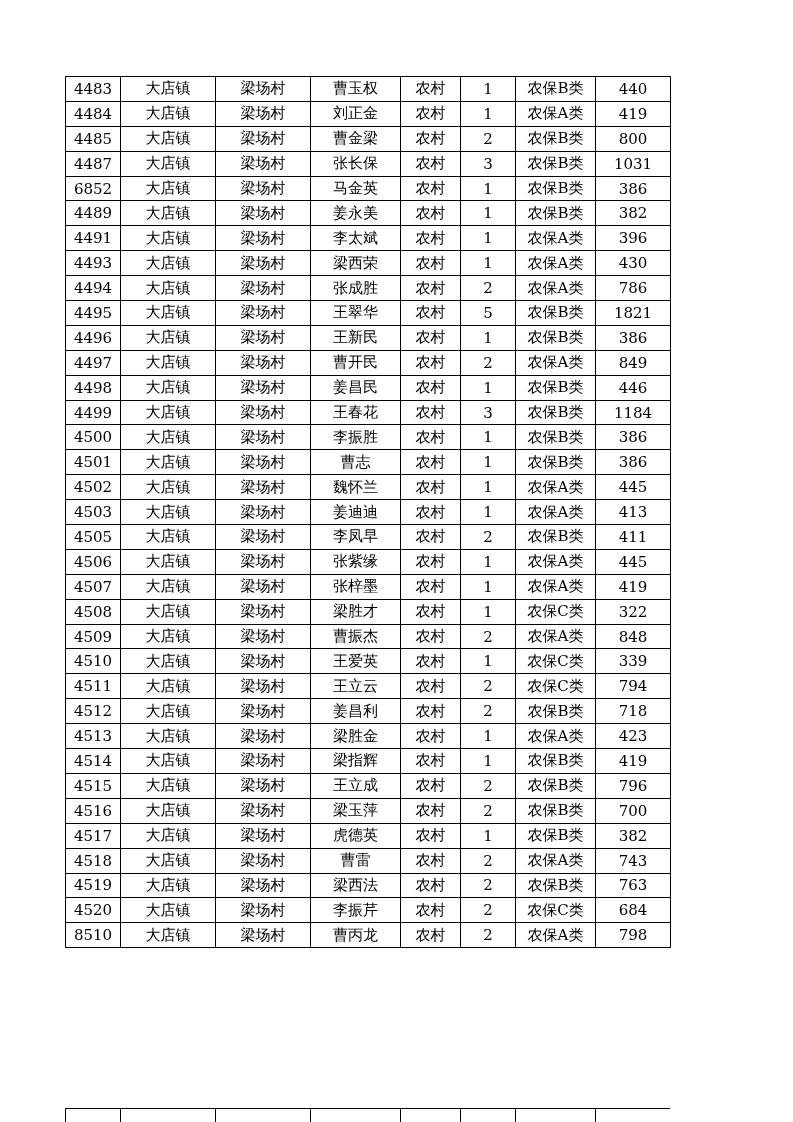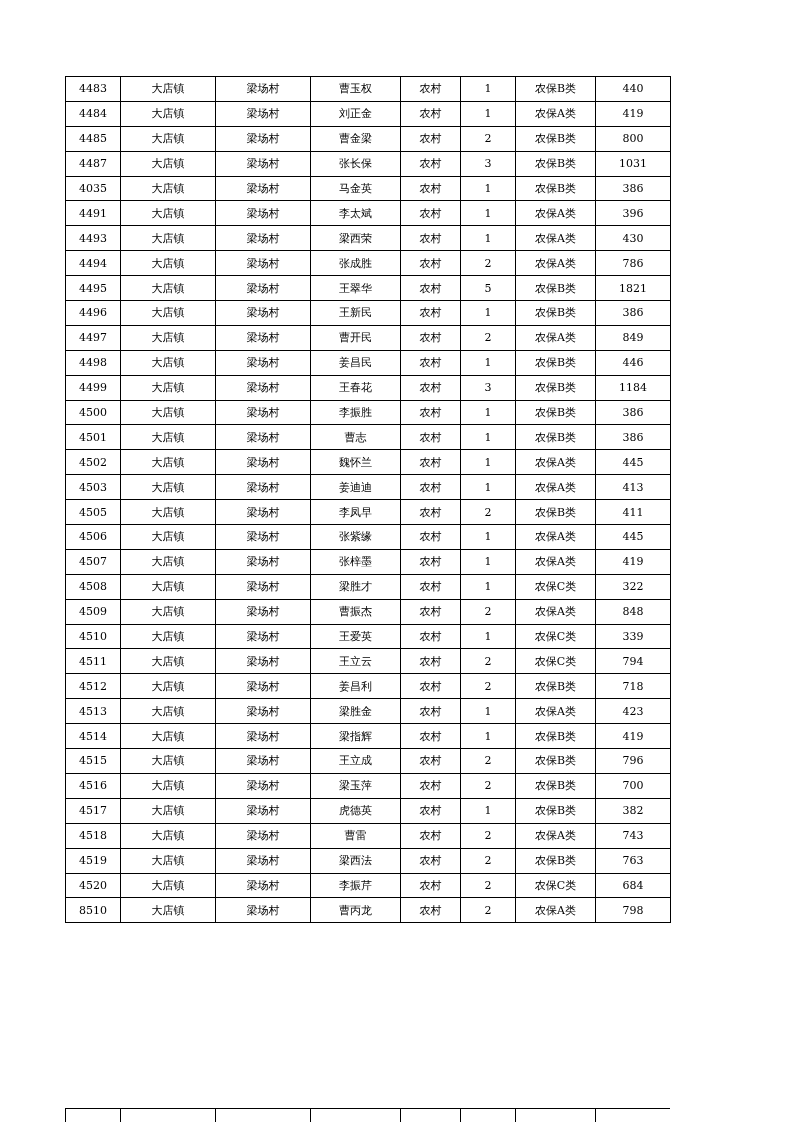--- a/index.html
+++ b/index.html
@@ -13,21 +13,21 @@
     font-family: "DejaVu Serif", "Liberation Serif", serif;
     color: #000000;
   }
   .sheet-table {
     position: absolute;
     left: 65px;
     top: 76px;
     width: 605px;
     border-collapse: collapse;
     table-layout: fixed;
-    font-size: 11px;
+    font-size: 15px;
   }
   .sheet-table td {
     border: 1px solid #000000;
     text-align: center;
     vertical-align: middle;
     height: 24.9px;
     padding: 0 2px;
     overflow: hidden;
     white-space: nowrap;
   }
@@ -102,28 +102,38 @@
           <td>4487</td>
           <td>大店镇</td>
           <td>梁场村</td>
           <td>张长保</td>
           <td>农村</td>
           <td>3</td>
           <td>农保B类</td>
           <td>1031</td>
         </tr>
         <tr>
-          <td>4035</td>
+          <td>6852</td>
           <td>大店镇</td>
           <td>梁场村</td>
           <td>马金英</td>
           <td>农村</td>
           <td>1</td>
           <td>农保B类</td>
           <td>386</td>
+        </tr>
+        <tr>
+          <td>4489</td>
+          <td>大店镇</td>
+          <td>梁场村</td>
+          <td>姜永美</td>
+          <td>农村</td>
+          <td>1</td>
+          <td>农保B类</td>
+          <td>382</td>
         </tr>
         <tr>
           <td>4491</td>
           <td>大店镇</td>
           <td>梁场村</td>
           <td>李太斌</td>
           <td>农村</td>
           <td>1</td>
           <td>农保A类</td>
           <td>396</td>

